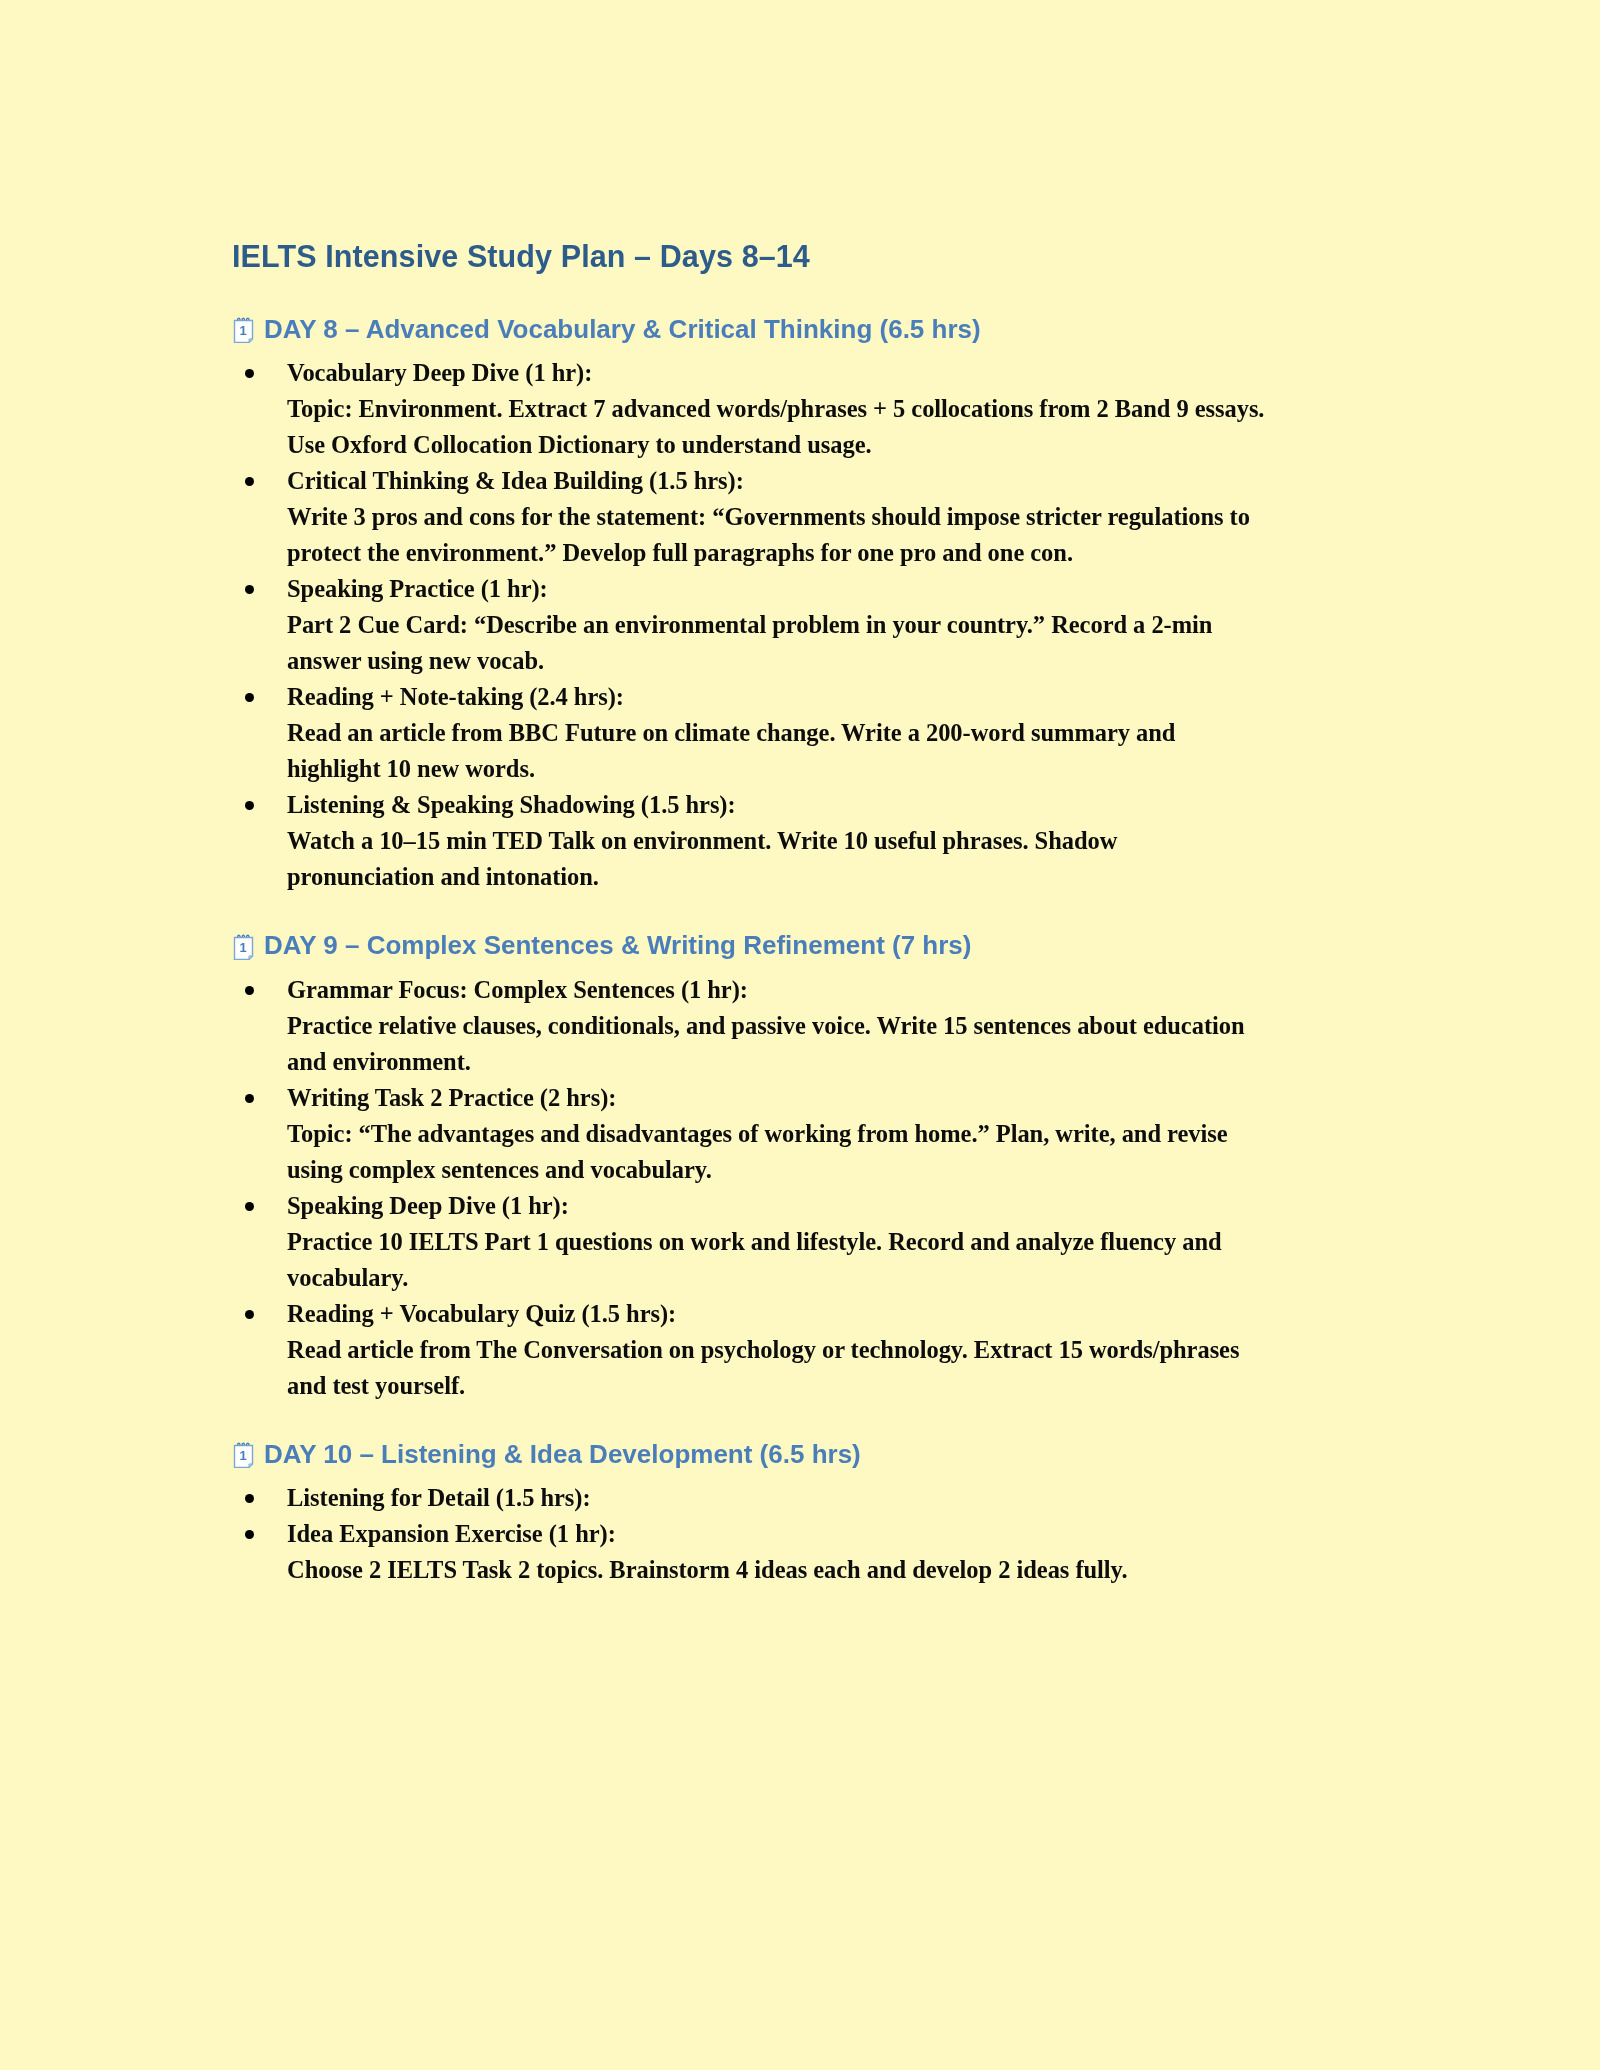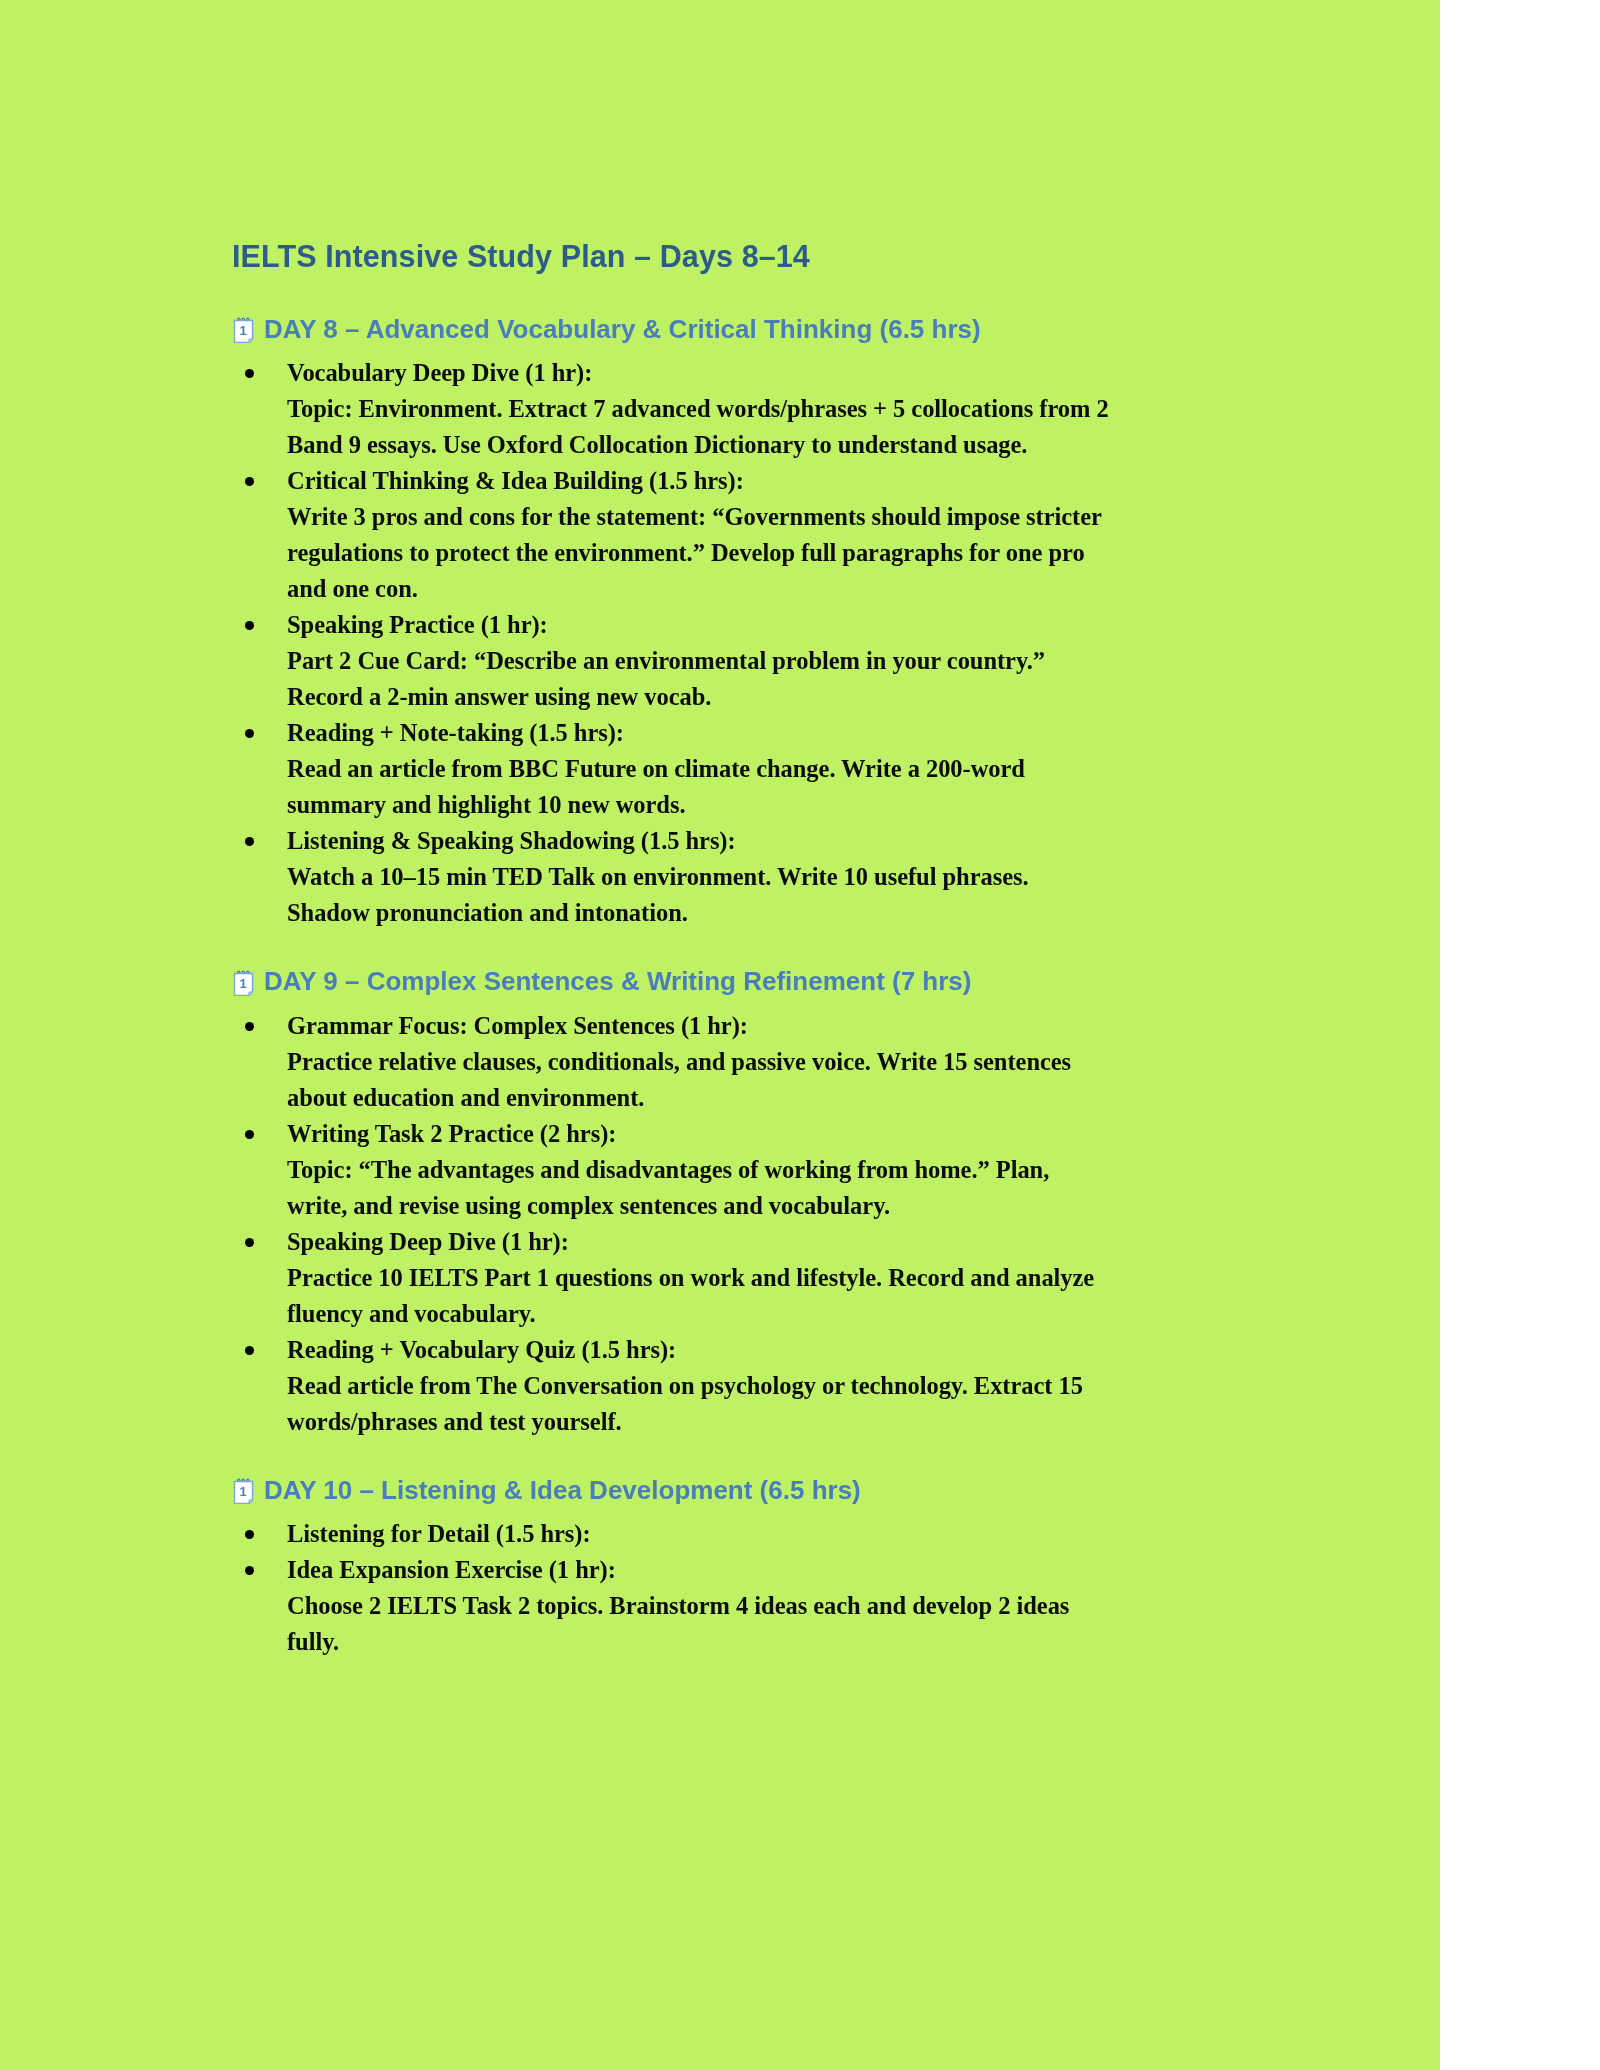--- a/index.html
+++ b/index.html
@@ -9,23 +9,23 @@
   }
   body {
     width: 1600px;
     height: 2070px;
     font-family: "Liberation Serif", "DejaVu Serif", serif;
     -webkit-font-smoothing: antialiased;
   }
 
   .page {
     position: relative;
-    width: 1440px;
+    width: 1600px;
     height: 2070px;
-    background: #bef264;
+    background: #fef9c3;
     box-sizing: border-box;
     padding: 238px 330px 0 232px;
   }
 
   .doc-title {
     font-family: "Liberation Sans", "DejaVu Sans", sans-serif;
     font-weight: bold;
     font-size: 30.5px;
     color: #2E5C8A;
     letter-spacing: 0.1px;
@@ -135,21 +135,21 @@
     <div class="item-title">Critical Thinking &amp; Idea Building (1.5 hrs):</div>
     <div class="item-detail">Write 3 pros and cons for the statement: “Governments should impose stricter regulations to protect the environment.” Develop full paragraphs for one pro and one con.</div>
   </li>
 
   <li>
     <div class="item-title">Speaking Practice (1 hr):</div>
     <div class="item-detail">Part 2 Cue Card: “Describe an environmental problem in your country.” Record a 2-min answer using new vocab.</div>
   </li>
 
   <li>
-    <div class="item-title">Reading + Note-taking (1.5 hrs):</div>
+    <div class="item-title">Reading + Note-taking (2.4 hrs):</div>
     <div class="item-detail">Read an article from BBC Future on climate change. Write a 200-word summary and highlight 10 new words.</div>
   </li>
 
   <li>
     <div class="item-title">Listening &amp; Speaking Shadowing (1.5 hrs):</div>
     <div class="item-detail">Watch a 10–15 min TED Talk on environment. Write 10 useful phrases. Shadow pronunciation and intonation.</div>
   </li>
 </ul>
   </div>
 <div class="gap-after-section"></div>

